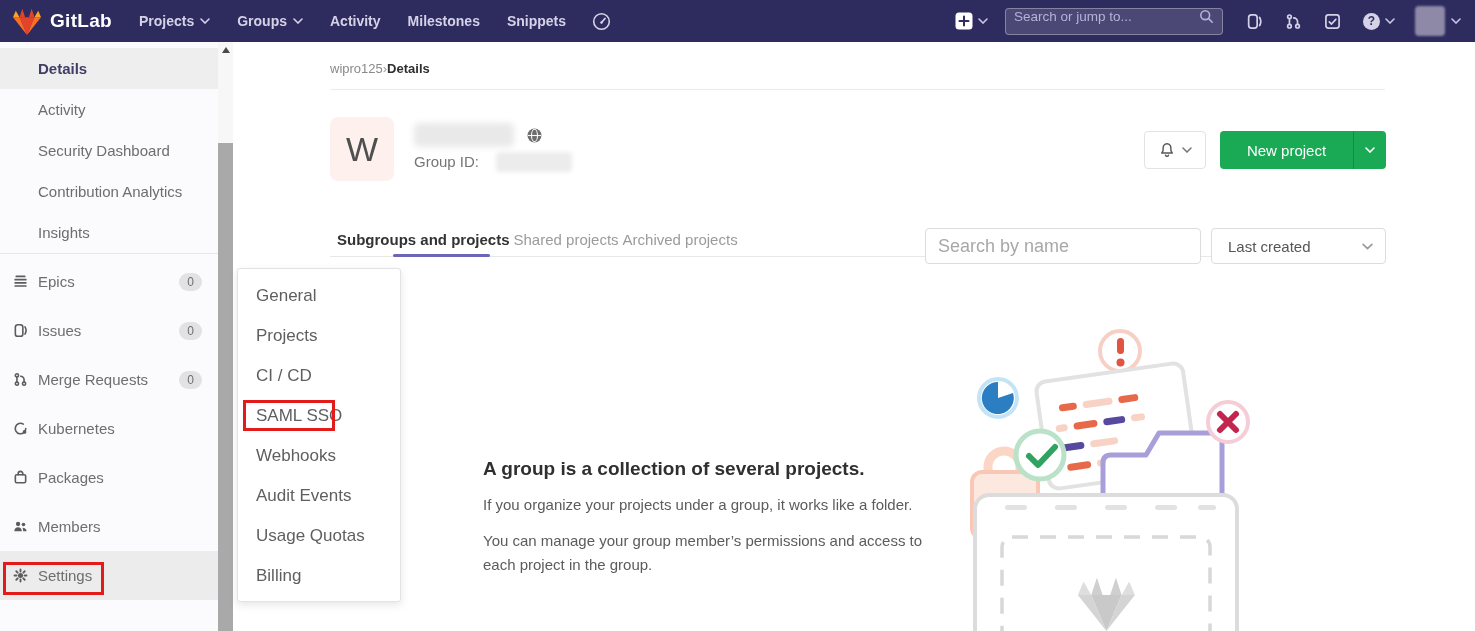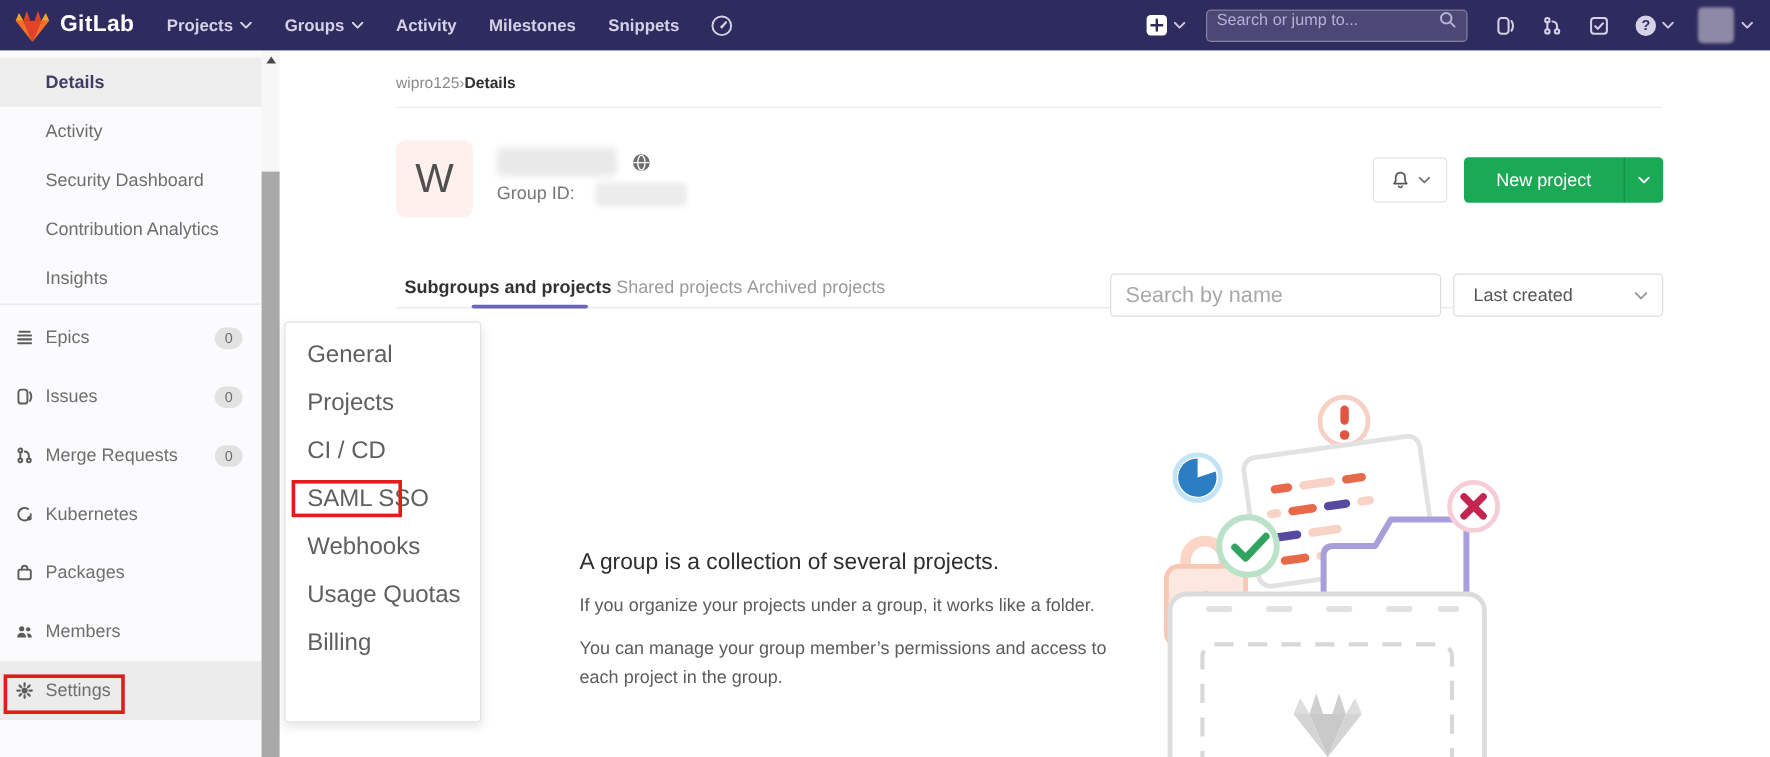--- a/index.html
+++ b/index.html
@@ -68,29 +68,29 @@
 .tab.active { color:#333333; font-weight:700; }
 .tab-indicator { position:absolute; left:393px; top:254px; width:97px; height:3px; background:#6b66b8; border-radius:2px; }
 
 .name-search { position:absolute; left:925px; top:228px; width:276px; height:36px; border:1px solid #dcdcdc; border-radius:4px; padding:1px 12px; font-size:18px; color:#444; background:#fff; outline:none; font-family:Liberation Sans, sans-serif; }
 .name-search::placeholder { color:#a8a8a8; }
 .sort-dd { position:absolute; left:1211px; top:228px; width:175px; height:36px; border:1px solid #dcdcdc; border-radius:4px; background:#fff; display:flex; align-items:center; padding:0 12px 0 16px; font-size:15px; color:#555; cursor:pointer; }
 .sort-dd .caret { margin-left:auto; color:#9a9a9a; }
 
 
 .popup { position:absolute; left:237px; top:268px; width:164px; height:334px; background:#fff; border:1px solid #e3e3e3; border-radius:3px; box-shadow:0 3px 9px rgba(0,0,0,.10); padding:7px 0; z-index:40; }
-.popup li { height:40px; display:flex; align-items:center; padding-left:18px; font-size:20px; color:#5f5f5f; cursor:pointer; }
+.popup li { height:40px; display:flex; align-items:center; padding-left:18px; font-size:17px; color:#5f5f5f; cursor:pointer; }
 
 
 .hl-settings { position:absolute; left:3px; top:562px; width:101px; height:33px; border:3px solid #e31b1b; z-index:45; }
 .hl-saml { position:absolute; left:243px; top:400px; width:92px; height:31px; border:3px solid #e31b1b; z-index:45; }
 
 
 .empty-text { position:absolute; left:483px; top:458px; width:468px; }
-.empty-text h2 { font-size:19px; color:#2f2f2f; font-weight:400; margin-bottom:13px; }
+.empty-text h2 { font-size:19px; color:#2f2f2f; font-weight:700; margin-bottom:13px; }
 .empty-text p { font-size:15px; color:#5c5c5c; line-height:1.55; margin-bottom:13px; }
 .illustration { position:absolute; left:950px; top:322px; width:320px; height:309px; z-index:1; }
 </style>
 </head>
 <body>
 
 <div class="navbar">
   <span>
     <svg width="30" height="28" viewBox="0 0 32 30">
       <polygon points="16,30 8,11 24,11" fill="#e24329"></polygon>
@@ -346,20 +346,21 @@
       </svg>
   </span>
 </div>
 
 <ul class="popup">
   <li>General</li>
   <li>Projects</li>
   <li>CI / CD</li>
   <li>SAML SSO</li>
   <li>Webhooks</li>
+  <li>Audit Events</li>
   <li>Usage Quotas</li>
   <li>Billing</li>
 </ul>
 
 <div class="hl-settings"></div>
 <div class="hl-saml"></div>
 
 <div class="empty-text">
   <h2>A group is a collection of several projects.</h2>
   <p>If you organize your projects under a group, it works like a folder.</p>

